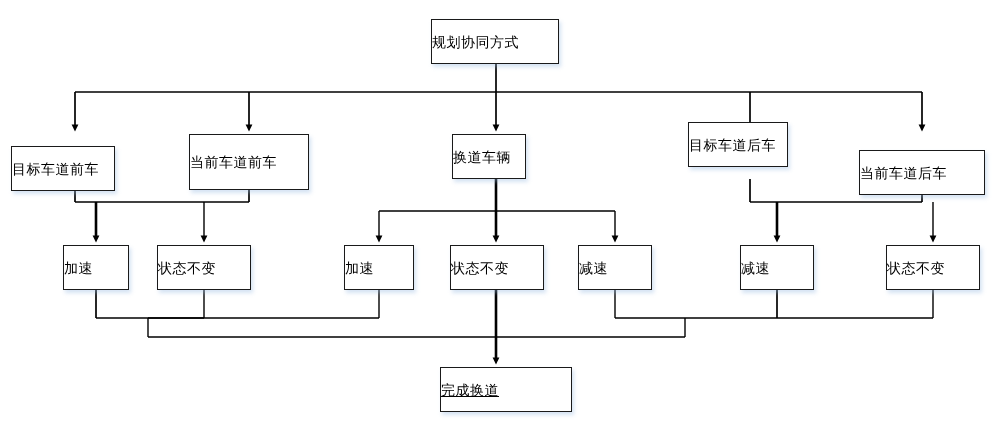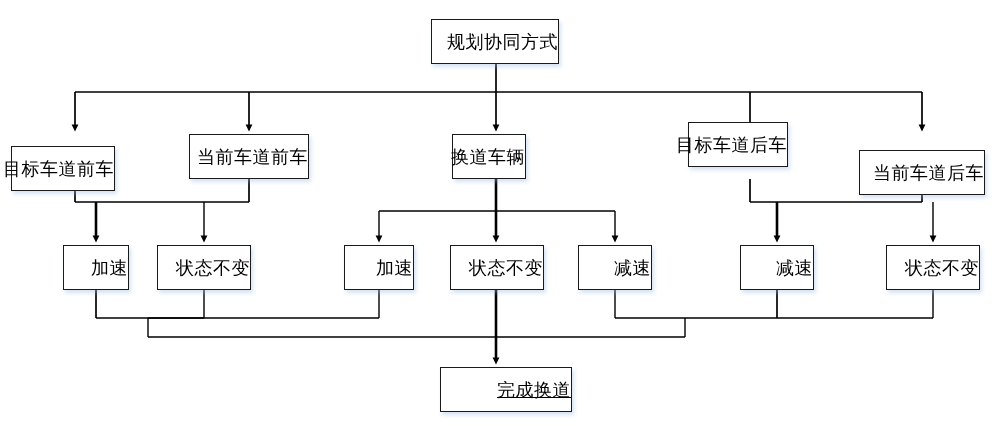--- a/index.html
+++ b/index.html
@@ -22,23 +22,23 @@
     width: 996px;
     height: 431px;
   }
   .node {
     position: absolute;
     box-sizing: border-box;
     background: #ffffff;
     border: 1.6px solid #1a1a1a;
     display: flex;
     align-items: center;
-    justify-content: flex-end;
+    justify-content: flex-start;
     color: #000000;
-    font-size: 18px;
+    font-size: 14px;
     letter-spacing: 0.5px;
     line-height: 1;
     box-shadow: 2px 3px 4px rgba(150, 185, 225, 0.40);
     z-index: 2;
   }
   .node-label {
     white-space: nowrap;
     pointer-events: none;
   }
 </style>
@@ -105,21 +105,21 @@
     </g>
   </svg>
 
   <div class="node" style="left:431px; top:19px; width:128px; height:45px;">
     <span class="node-label">规划协同方式</span>
   </div>
 
   <div class="node" style="left:11px; top:146px; width:104px; height:45px;">
     <span class="node-label">目标车道前车</span>
   </div>
-  <div class="node" style="left:189px; top:134px; width:120px; height:45px;">
+  <div class="node" style="left:189px; top:134px; width:120px; height:56px;">
     <span class="node-label">当前车道前车</span>
   </div>
   <div class="node" style="left:452px; top:134px; width:74px; height:45px;">
     <span class="node-label">换道车辆</span>
   </div>
   <div class="node" style="left:688px; top:122px; width:100px; height:45px;">
     <span class="node-label">目标车道后车</span>
   </div>
   <div class="node" style="left:859px; top:134px; width:126px; height:45px;margin-top:16px;">
     <span class="node-label">当前车道后车</span>

